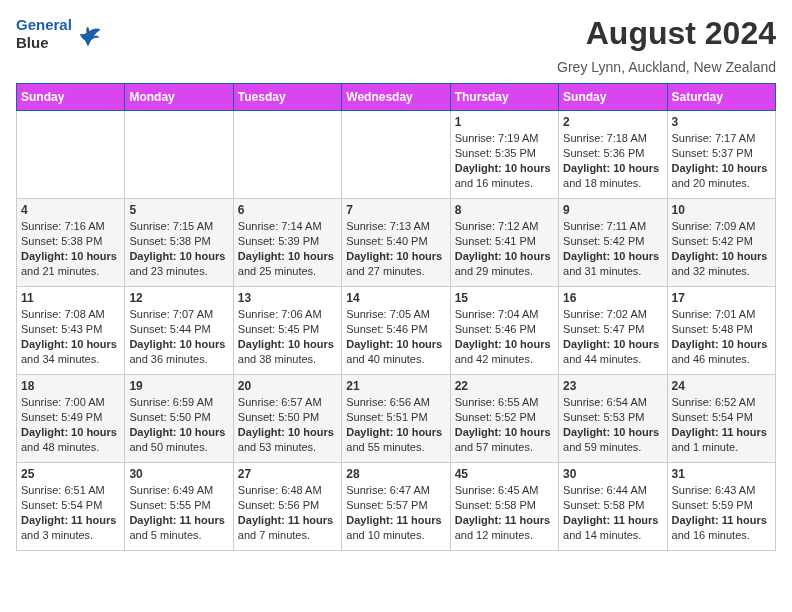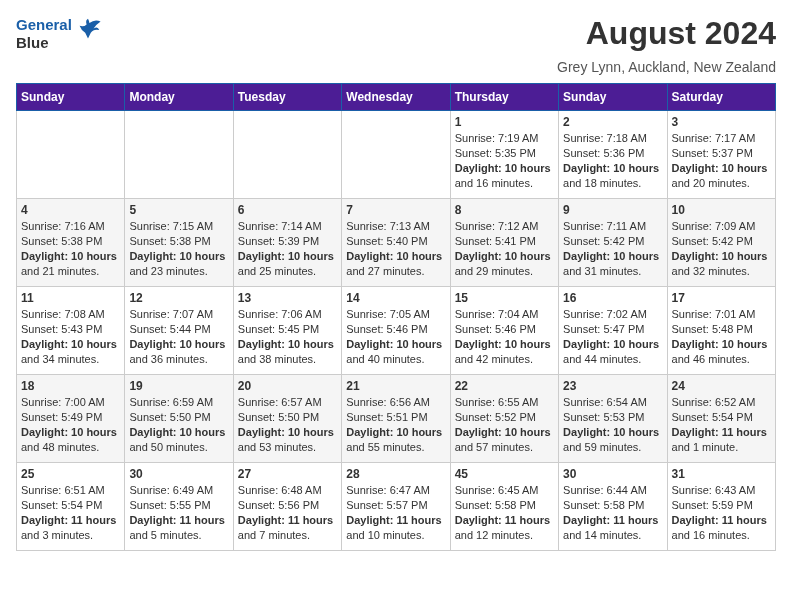--- a/index.html
+++ b/index.html
@@ -11,21 +11,21 @@
       padding: 16px;
     }
     .header {
       display: flex;
       justify-content: space-between;
       align-items: flex-start;
       margin-bottom: 8px;
     }
     .logo {
       display: flex;
-      align-items: flex-start;
+      align-items: flex-end;
       gap: 0;
     }
     .logo-text {
       font-size: 15px;
       font-weight: bold;
       color: #333;
       line-height: 1.2;
     }
     .logo-text span {
       color: #1a5fa8;
@@ -48,21 +48,21 @@
       font-size: 14px;
       color: #555;
       margin-top: 8px;
     }
     table {
       width: 100%;
       border-collapse: collapse;
       table-layout: fixed;
     }
     thead th {
-      background-color: #4c1d95;
+      background-color: #d946ef;
       color: #fff;
       font-size: 12px;
       font-weight: bold;
       padding: 6px 4px;
       text-align: left;
       border: 1px solid #1a5fa8;
     }
     td {
       border: 1px solid #ccc;
       vertical-align: top;

